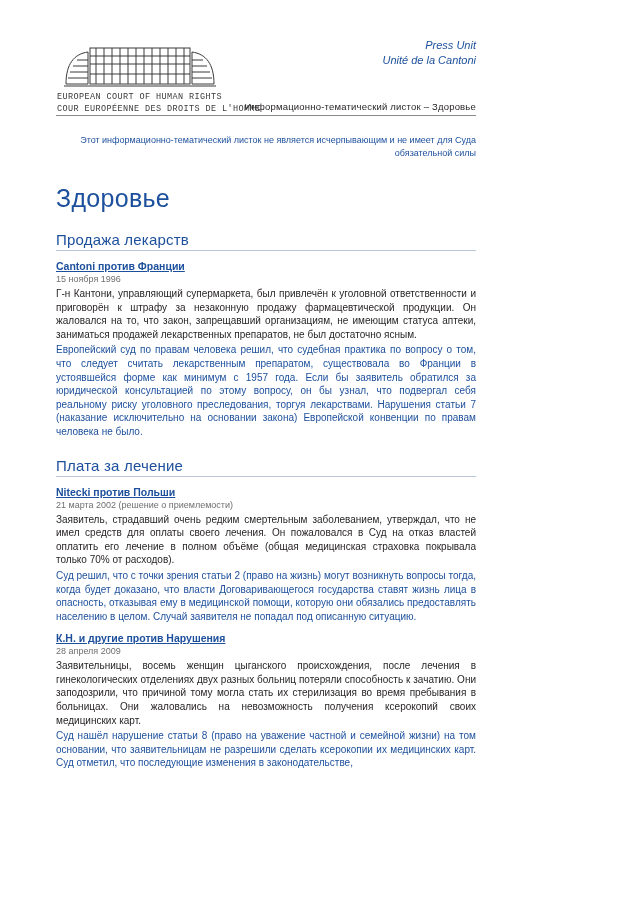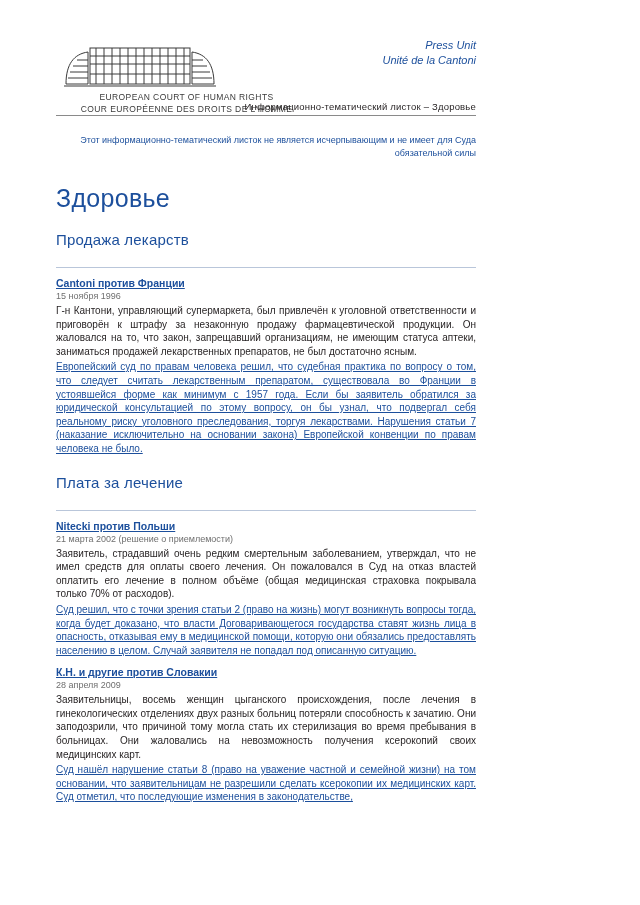--- a/index.html
+++ b/index.html
@@ -44,25 +44,24 @@
     width: 260px;
   }
   .logo-emblem {
     width: 152px;
     height: 46px;
     position: relative;
     margin-left: 8px;
   }
   .logo-emblem svg { display: block; }
   .logo-line1, .logo-line2 {
-    font-family: Liberation Sans, sans-serif;
+    font-family: Liberation Mono, monospace;
     color: #3a3a3a;
     letter-spacing: 0.4px;
     white-space: nowrap;
-    text-align: center;
   }
   .logo-line1 { font-size: 8.5px; margin-top: 2px; margin-left: 1px; }
   .logo-line2 { font-size: 8.5px; margin-top: 1.5px; margin-left: 1px; }
 
   .factsheet-title {
     position: absolute;
     right: 0;
     bottom: 4px;
     font-size: 9.5px;
     color: #231f20;
@@ -93,21 +92,21 @@
     font-weight: normal;
     font-size: 25px;
     margin: 24px 0 4px 0;
     letter-spacing: 0.3px;
   }
   h2.section-title {
     color: #1c4f9c;
     font-weight: normal;
     font-size: 15px;
     margin: 18px 0 2px 0;
-    padding-bottom: 19px;
+    padding-bottom: 2px;
     border-bottom: 1px solid #b9c6da;
     letter-spacing: 0.2px;
   }
   .case {
     margin-top: 9px;
   }
   .case-name {
     color: #1c4f9c;
     font-size: 10.5px;
     font-weight: bold;
@@ -121,21 +120,20 @@
   }
   p.para {
     font-size: 10px;
     line-height: 13.6px;
     text-align: justify;
     margin: 0 0 2px 0;
     color: #231f20;
   }
   p.para.blue {
     color: #1c4f9c;
-    text-decoration: underline;
   }
 </style>
 </head>
 <body>
 
 <div class="page">
 
   <div class="header">
 
     <div class="press-unit">
@@ -193,20 +191,20 @@
     <div class="case">
       <div class="case-name">Nitecki против Польши</div>
       <div class="case-date">21 марта 2002 (решение о приемлемости)</div>
       <p class="para">Заявитель, страдавший очень редким смертельным заболеванием, утверждал, что не имел средств для оплаты своего лечения. Он пожаловался в Суд на отказ властей оплатить его лечение в полном объёме (общая медицинская страховка покрывала только 70% от расходов).</p>
       <p class="para blue">Суд решил, что с точки зрения статьи 2 (право на жизнь) могут возникнуть вопросы тогда, когда будет доказано, что власти Договаривающегося государства ставят жизнь лица в опасность, отказывая ему в медицинской помощи, которую они обязались предоставлять населению в целом. Случай заявителя не попадал под описанную ситуацию.</p>
     </div>
   </div>
 
   <div class="section">
     <div class="case">
-      <div class="case-name">К.Н. и другие против Словакии</div>
+      <div class="case-name">К.Н. и другие против Нарушения</div>
       <div class="case-date">28 апреля 2009</div>
       <p class="para">Заявительницы, восемь женщин цыганского происхождения, после лечения в гинекологических отделениях двух разных больниц потеряли способность к зачатию. Они заподозрили, что причиной тому могла стать их стерилизация во время пребывания в больницах. Они жаловались на невозможность получения ксерокопий своих медицинских карт.</p>
       <p class="para blue">Суд нашёл нарушение статьи 8 (право на уважение частной и семейной жизни) на том основании, что заявительницам не разрешили сделать ксерокопии их медицинских карт. Суд отметил, что последующие изменения в законодательстве,</p>
     </div>
   </div>
 
 </div>
 
 </body></html>

